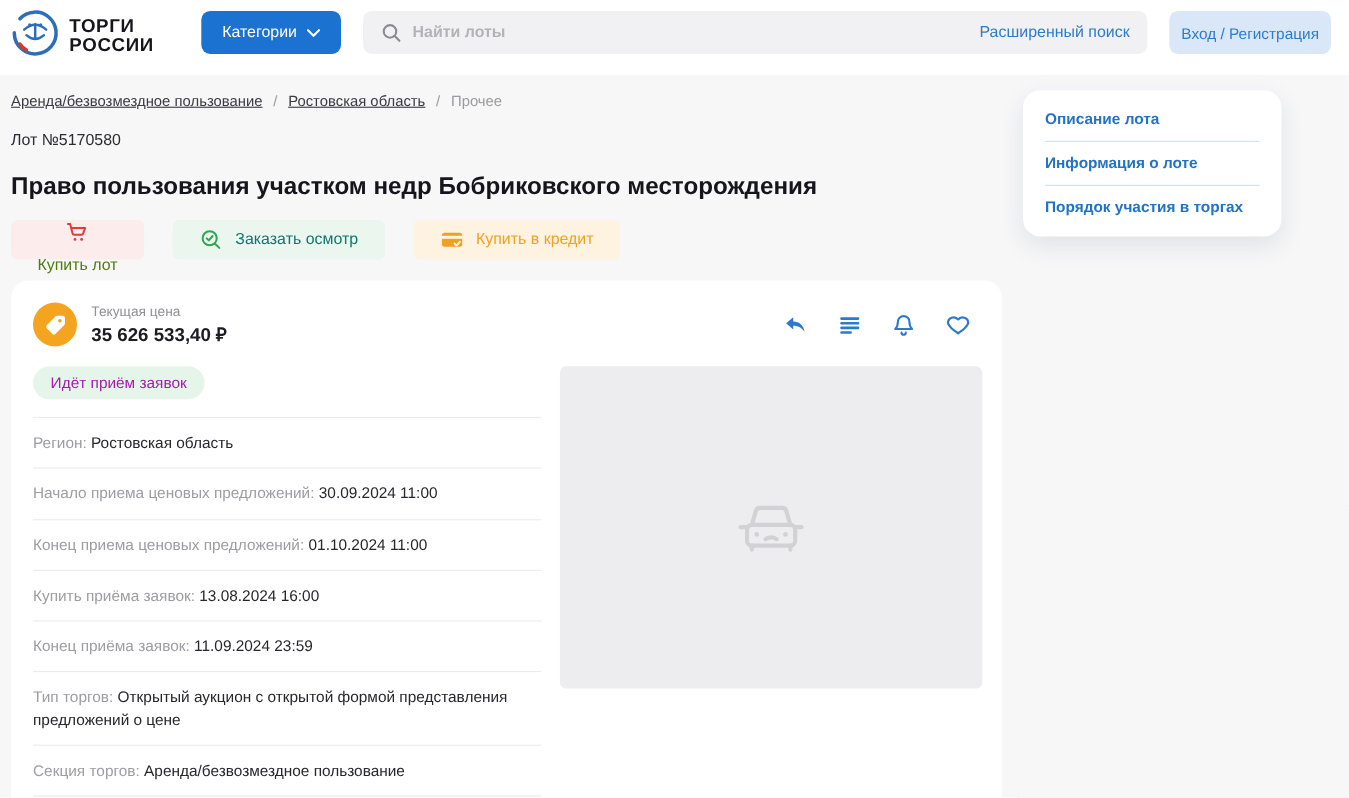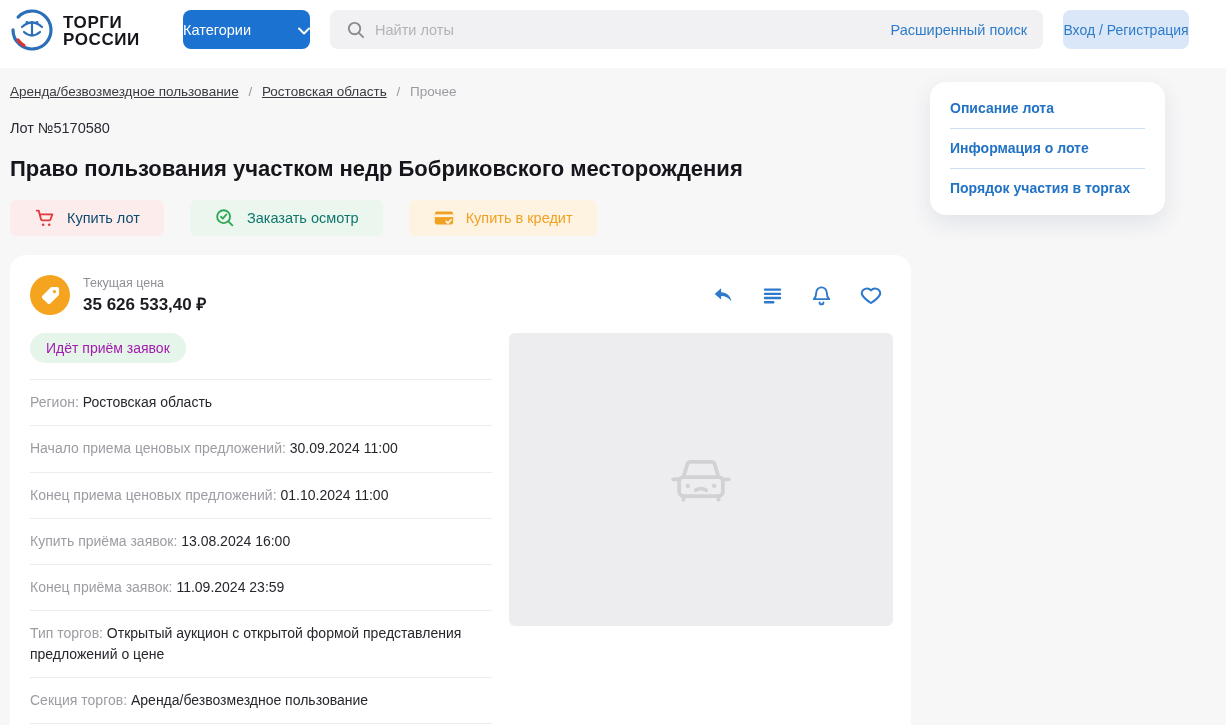--- a/index.html
+++ b/index.html
@@ -5,43 +5,43 @@
   * { margin:0; padding:0; box-sizing:border-box; }
   html,body { width:1226px; height:725px; overflow:hidden; }
   body { font-family:"Liberation Sans", sans-serif; background:#ffffff; color:#26262d; }
 
   
   .header { position:relative; height:68px; background:#fff; }
   .logo { position:absolute; left:10px; top:8px; display:flex; align-items:center; gap:9px; }
   .logo-text { font-weight:bold; font-size:17px; line-height:0.98; letter-spacing:.6px; color:#15151b; }
   .cat-btn { position:absolute; left:183px; top:10px; width:127px; height:39px; background:#1b72d0;
              border:none; border-radius:8px; color:#fff; font-size:14.5px; font-family:inherit;
-             display:flex; align-items:center; justify-content:space-between; gap:9px; cursor:pointer; }
+             display:flex; align-items:center; justify-content:center; gap:9px; cursor:pointer; }
   .search-bar { position:absolute; left:330px; top:10px; width:713px; height:39px; background:#f1f1f3;
                 border-radius:8px; display:flex; align-items:center; padding:0 16px; gap:10px; }
   .search-bar input { flex:1; border:none; background:transparent; outline:none; font-size:14.5px;
-                      font-family:inherit; color:#3a3a42; }
+                      font-family:inherit; color:#3a3a42;font-weight:bold; }
   .search-bar input::placeholder { color:#b2b2b8; }
   .advanced-link { color:#2e7cc9; font-size:14.5px; text-decoration:none; white-space:nowrap; }
-  .login-btn { position:absolute; left:1063px; top:10px; width:126px; height:39px; background:#d9e7f8;
+  .login-btn { position:absolute; left:1063px; top:10px; width:147px; height:39px; background:#d9e7f8;
                border:none; border-radius:8px; color:#2e7cc9; font-size:14px; font-family:inherit; cursor:pointer; }
 
   
   .content { position:relative; height:657px; background:#f7f7f8; }
   .breadcrumbs { position:absolute; left:10px; top:16px; font-size:13.5px; color:#9a9aa0; }
   .breadcrumbs a { color:#3a3a42; text-decoration:underline; }
   .crumb-sep { margin:0 6px; color:#9a9aa0; }
   .crumb-last { color:#9a9aa0; }
   .lot-number { position:absolute; left:10px; top:52px; font-size:14.5px; color:#2b2b33; }
   .page-title { position:absolute; left:10px; top:88px; font-size:22px; font-weight:700; color:#15151b; }
 
   .actions { position:absolute; left:10px; top:132px; display:flex; gap:26px; }
   .act-btn { height:36px; border:none; border-radius:6px; padding:0 24px; display:inline-flex;
              align-items:center; gap:11px; font-size:14.5px; font-family:inherit; cursor:pointer; }
-  .act-buy { background:#fcecec; color:#0c4a6e; }
+  .act-buy { background:#fcecec; color:#4d7c0f;flex-direction:column; }
   .act-inspect { background:#eaf6ee; color:#0f766e; }
   .act-credit { background:#fdf3e0; color:#f0a122; }
 
   
   .nav-card { position:absolute; left:930px; top:14px; width:235px; background:#fff; border-radius:16px;
               box-shadow:0 8px 22px rgba(30,50,90,.10); padding:7px 20px; }
   .nav-item { display:block; padding:11px 0 12px; font-size:14px; font-weight:700; color:#2273c4;
               text-decoration:none; border-bottom:1px solid #cfdff2; }
   .nav-item:last-child { border-bottom:none; }
 

